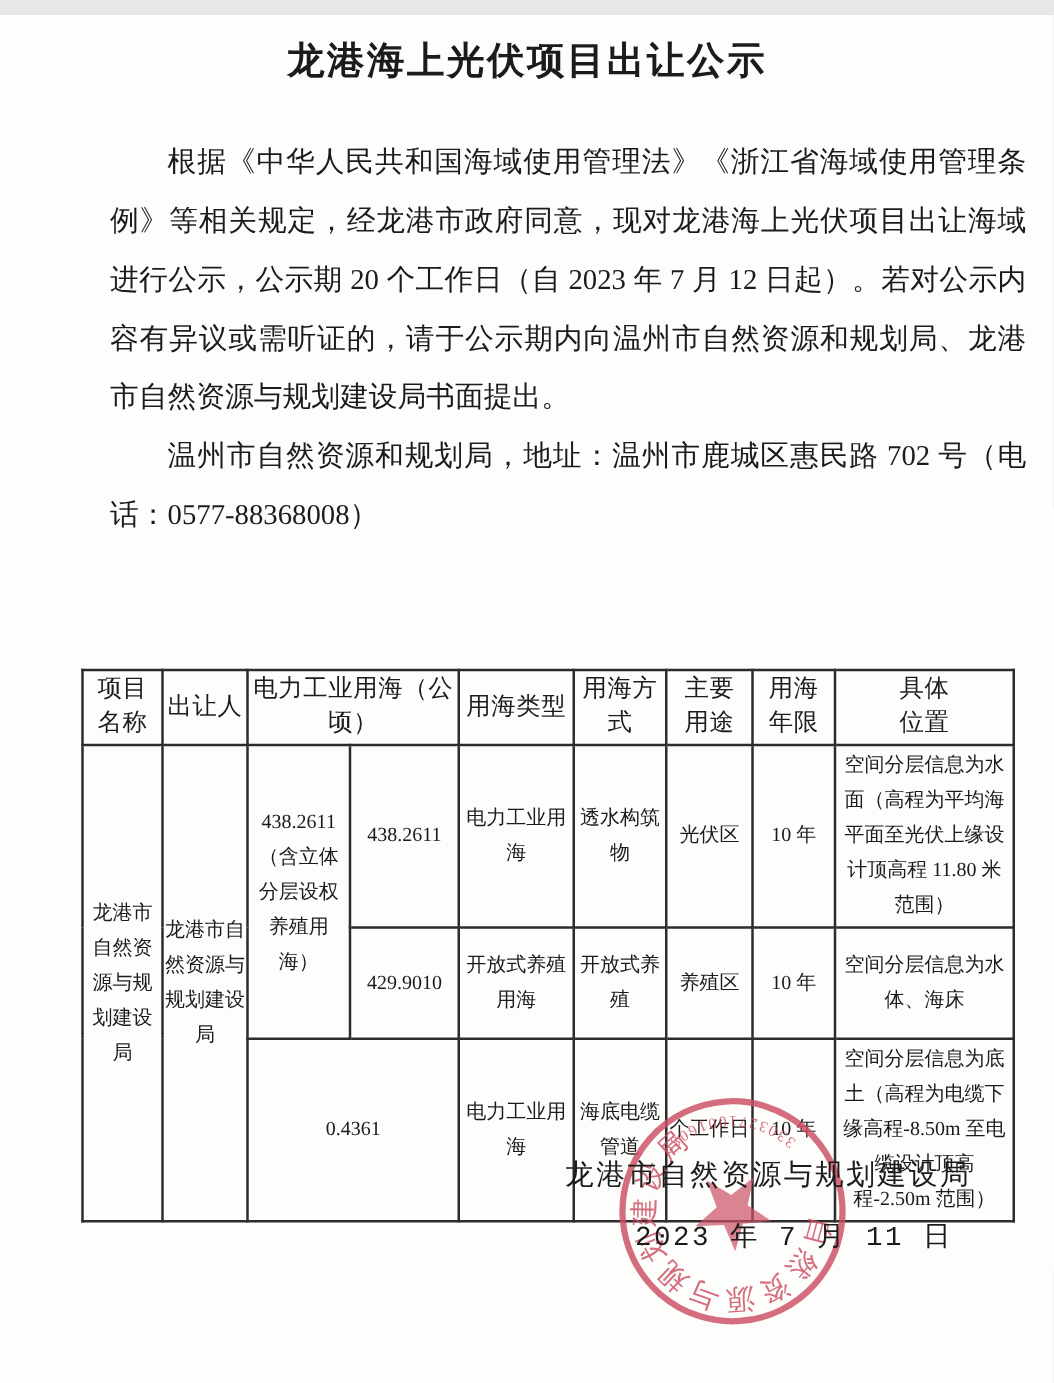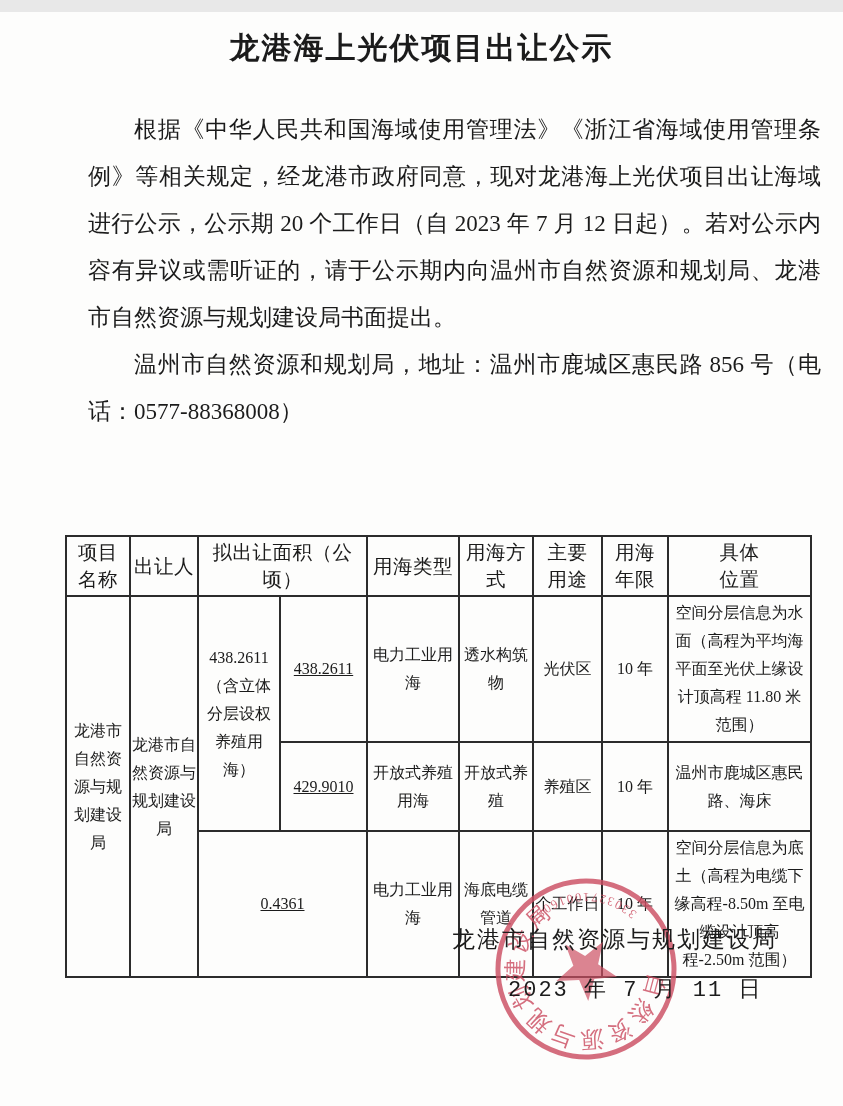--- a/index.html
+++ b/index.html
@@ -33,28 +33,28 @@
   .doc-table th, .doc-table td {
     border:2px solid #2c2c2c;
     text-align:center; vertical-align:middle;
     font-weight:normal;
     font-size:16px; line-height:28px;
     padding:2px 1px;
     overflow:hidden;
   }
   .doc-table th { font-size:19.5px; letter-spacing:.5px; white-space:pre-line; line-height:27px; }
   .th-area { letter-spacing:0; font-size:18px; white-space:nowrap; }
-  .r-head { height:55px; }
+  .r-head { height:55px;font-family:Liberation Mono, monospace; }
   .r1 { height:97px; }
   .r2 { height:89px; }
   .r3 { height:98px; }
   .cell-project { font-size:21px; line-height:30px; }
   .cell-transferor { font-size:20px; line-height:29px; }
   .cell-area-combined { font-size:18.5px; line-height:26px; }
-  .cell-num { font-size:19px;text-decoration:underline; }
+  .cell-num { font-size:19px; }
   .cell-loc { font-size:15px; line-height:23px; padding:3px 2px; }
   .sig-line {
     position:absolute; top:912px; left:452px;
     font-size:23px; letter-spacing:2px; z-index:3;
   }
   .date-line {
     position:absolute; top:962px; left:508px;
     font-size:22px; letter-spacing:2px; z-index:3;font-family:Liberation Mono, monospace;
   }
   .seal {
@@ -66,41 +66,41 @@
 </style>
 </head>
 <body>
 
 <div class="page">
 
   <h1 class="title">龙港海上光伏项目出让公示</h1>
 
   <div class="body-text">
     <p>根据《中华人民共和国海域使用管理法》《浙江省海域使用管理条例》等相关规定，经龙港市政府同意，现对龙港海上光伏项目出让海域进行公示，公示期 20 个工作日（自 2023 年 7 月 12 日起）。若对公示内容有异议或需听证的，请于公示期内向温州市自然资源和规划局、龙港市自然资源与规划建设局书面提出。</p>
-    <p>温州市自然资源和规划局，地址：温州市鹿城区惠民路 856 号（电话：0577-88368008）</p>
+    <p>温州市自然资源和规划局，地址：温州市鹿城区惠民路 702 号（电话：0577-88368008）</p>
   </div>
 
   <table class="doc-table">
     <colgroup>
       <col style="width:64px">
         <col style="width:68px">
         <col style="width:82px">
       <col style="width:87px">
         <col style="width:92px">
         <col style="width:74px">
       <col style="width:69px">
         <col style="width:66px">
         <col style="width:143px">
     </colgroup>
     <tbody>
         <tr class="r-head">
       <th>项目
 名称</th>
       <th>出让人</th>
-      <th class="th-area" colspan="2">拟出让面积（公顷）</th>
+      <th class="th-area" colspan="2">电力工业用海（公顷）</th>
       <th>用海类型</th>
       <th>用海方式</th>
       <th>主要
 用途</th>
       <th>用海
 年限</th>
       <th>具体
 位置</th>
     </tr>
     <tr class="r1">
@@ -113,21 +113,21 @@
       <td>光伏区</td>
       <td>10 年</td>
       <td class="cell-loc">空间分层信息为水面（高程为平均海平面至光伏上缘设计顶高程 11.80 米范围）</td>
     </tr>
     <tr class="r2">
       <td class="cell-num">429.9010</td>
       <td>开放式养殖用海</td>
       <td>开放式养殖</td>
       <td>养殖区</td>
       <td>10 年</td>
-      <td class="cell-loc">温州市鹿城区惠民路、海床</td>
+      <td class="cell-loc">空间分层信息为水体、海床</td>
     </tr>
     <tr class="r3">
       <td class="cell-num" colspan="2">0.4361</td>
       <td>电力工业用海</td>
       <td>海底电缆管道</td>
       <td>个工作日</td>
       <td>10 年</td>
       <td class="cell-loc">空间分层信息为底土（高程为电缆下缘高程-8.50m 至电缆设计顶高程-2.50m 范围）</td>
     </tr>
   </tbody>

